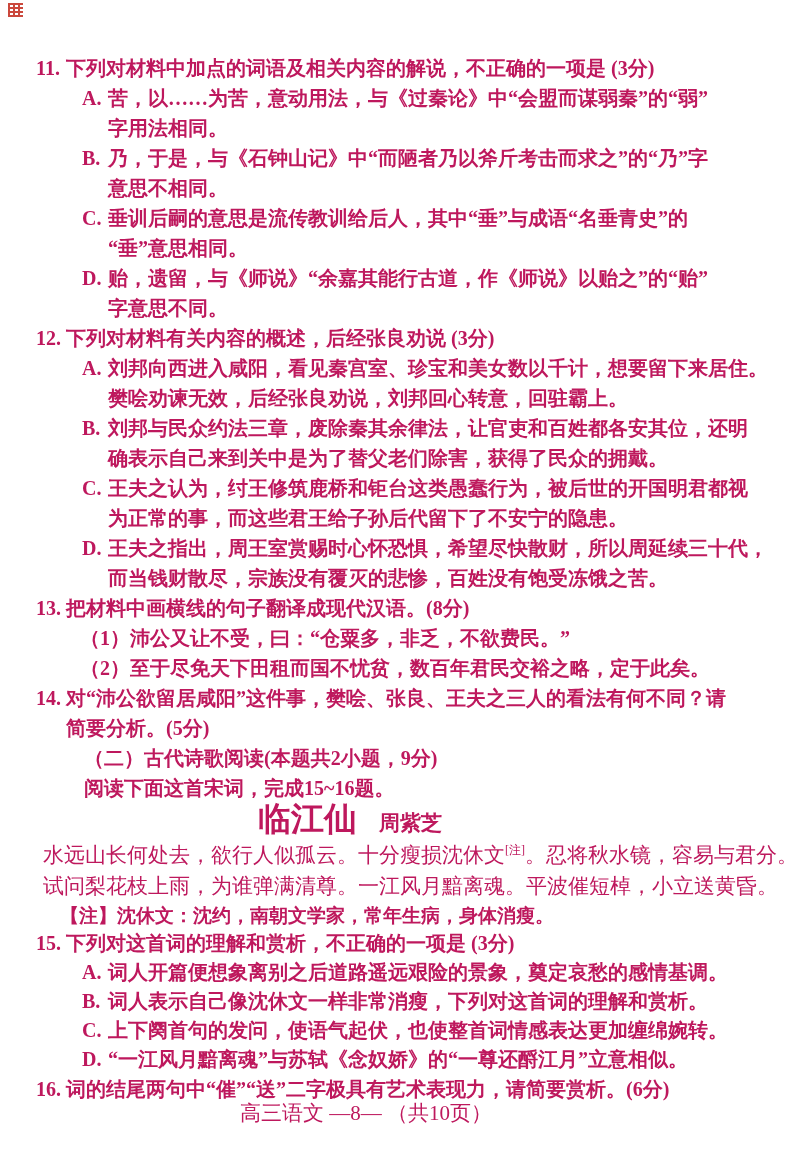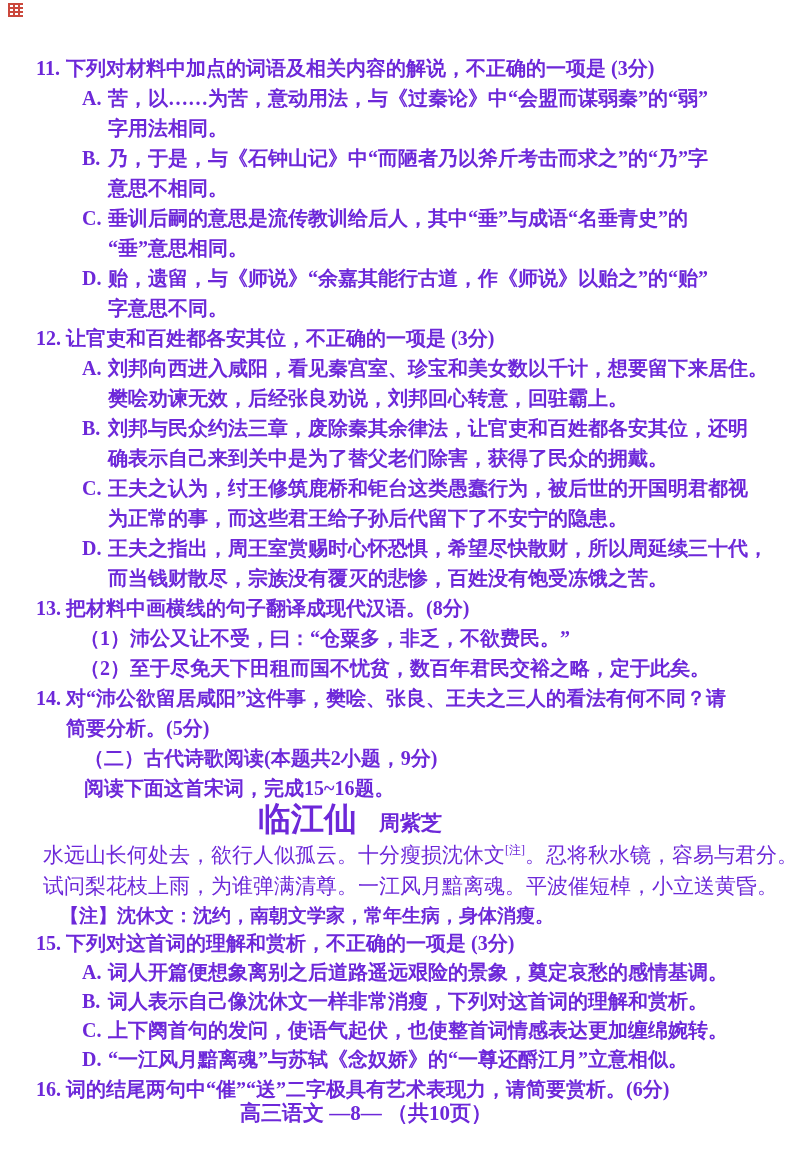--- a/index.html
+++ b/index.html
@@ -1,16 +1,16 @@
 <!DOCTYPE html>
 <html><head>
 <meta charset="utf-8">
 <style>
   html,body{margin:0;padding:0;background:#ffffff;}
-  .page{position:relative;width:800px;height:1154px;background:#fff;color:#6d28d9;
+  .page{position:relative;width:800px;height:1154px;background:#fff;color:#be185d;
         font-family:"Liberation Serif","DejaVu Serif",serif;
         box-sizing:border-box;padding:53px 6px 0 36px;overflow:hidden;}
   .ln{font-size:20px;line-height:30px;white-space:nowrap;font-weight:600;}
   .q{display:flex;}
   .qnum{flex:none;width:30px;font-size:20px;line-height:30px;font-weight:600;}
   .qbody{flex:1;min-width:0;font-family:Liberation Serif, serif;}
   .opt{display:flex;}
   .letter{flex:none;width:26px;margin-left:16px;}
   .olines{flex:1;min-width:0;}
   .sub{margin-left:14px;}
@@ -19,21 +19,21 @@
   .ptitle{padding-left:222px;height:32px;line-height:32px;white-space:nowrap;}
   .ptitle .t{font-size:33px;font-weight:700;}
   .ptitle .a{font-size:21px;font-weight:700;margin-left:18px;}
   .poem{margin-left:7px;}
   .pline{font-size:21px;line-height:31px;font-weight:400;white-space:nowrap;}
   .pline sup{font-size:12px;font-weight:400;}
   .pnote{margin-left:24px;font-size:19px;line-height:27px;font-weight:600;white-space:nowrap;}
   .q15 .ln{line-height:29px;}
   .q15 .qnum{line-height:29px;}
   .footer{position:absolute;left:0;top:1100px;width:732px;text-align:center;
-          font-size:21px;line-height:26px;font-weight:700;white-space:nowrap;}
+          font-size:21px;line-height:26px;font-weight:400;white-space:nowrap;}
   .stamp{position:absolute;left:8px;top:3px;width:15px;height:14px;opacity:.9;
          background:
            repeating-linear-gradient(0deg,#c63527 0 2px,rgba(0,0,0,0) 2px 4px),
            repeating-linear-gradient(90deg,#c63527 0 2px,rgba(0,0,0,0) 2px 5px);}
 </style>
 </head>
 <body>
 
 <div class="page">
   <div class="stamp"></div>
@@ -69,21 +69,21 @@
           <div class="ln">贻，遗留，与《师说》“余嘉其能行古道，作《师说》以贻之”的“贻”</div>
           <div class="ln">字意思不同。</div>
         </div>
       </div>
     </div>
   </div>
 
   <div class="q">
     <div class="qnum">12.</div>
     <div class="qbody">
-      <div class="ln">让官吏和百姓都各安其位，不正确的一项是 (3分)</div>
+      <div class="ln">下列对材料有关内容的概述，后经张良劝说 (3分)</div>
       <div class="opt">
         <div class="letter ln">A.</div>
         <div class="olines">
           <div class="ln">刘邦向西进入咸阳，看见秦宫室、珍宝和美女数以千计，想要留下来居住。</div>
           <div class="ln">樊哙劝谏无效，后经张良劝说，刘邦回心转意，回驻霸上。</div>
         </div>
       </div>
       <div class="opt">
         <div class="letter ln">B.</div>
         <div class="olines">

